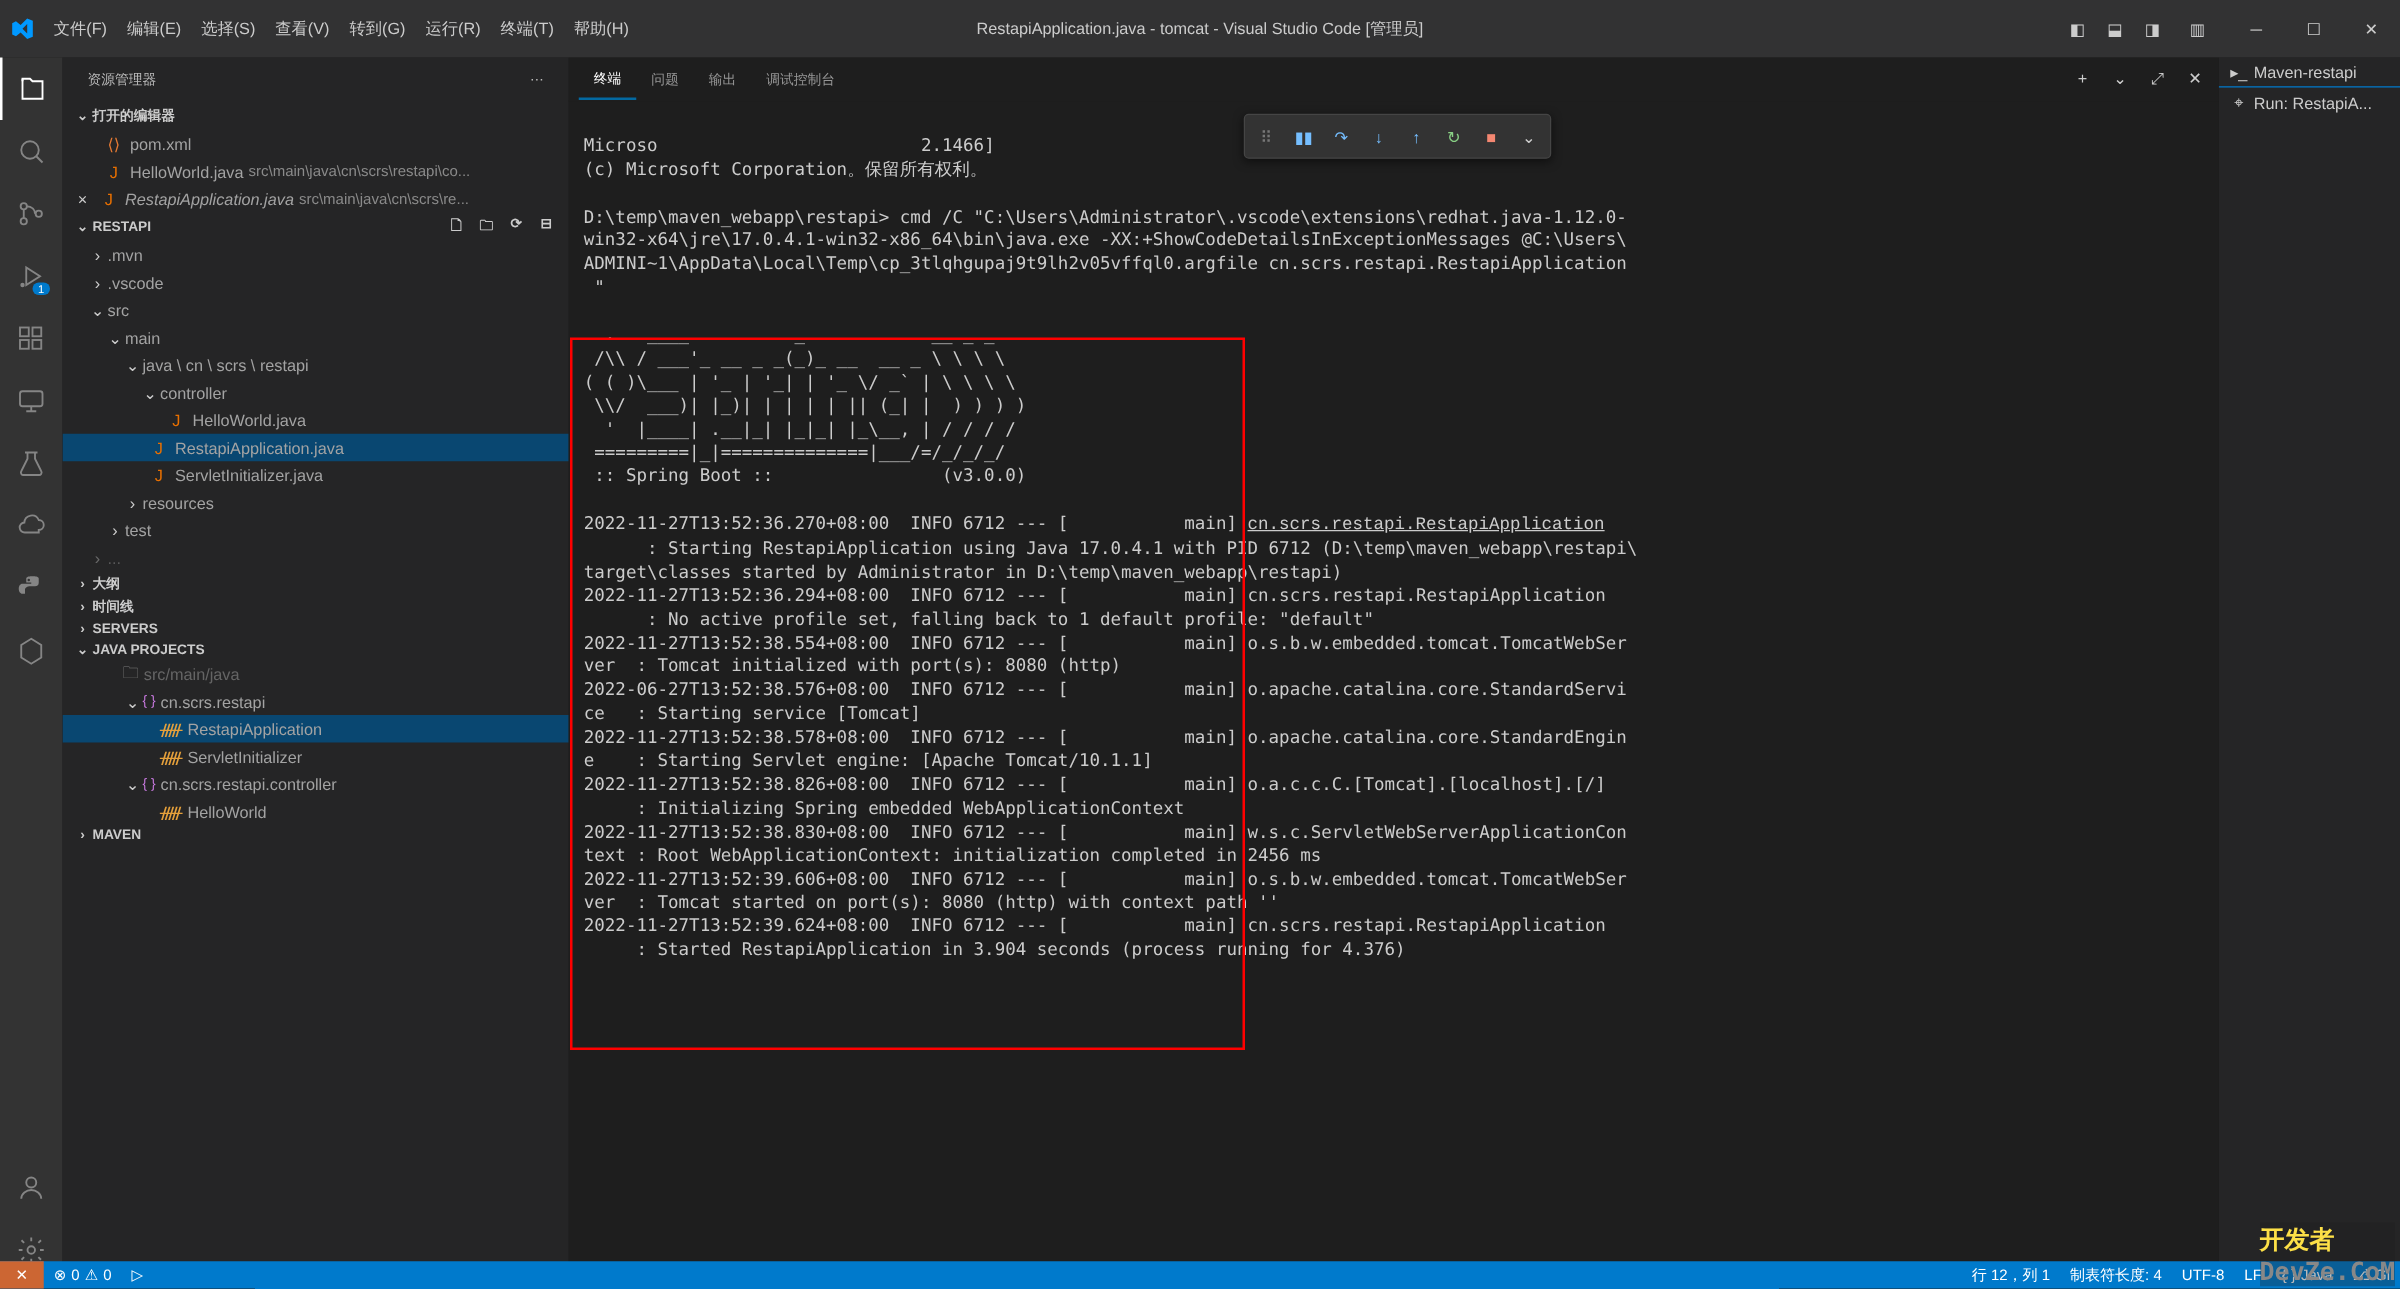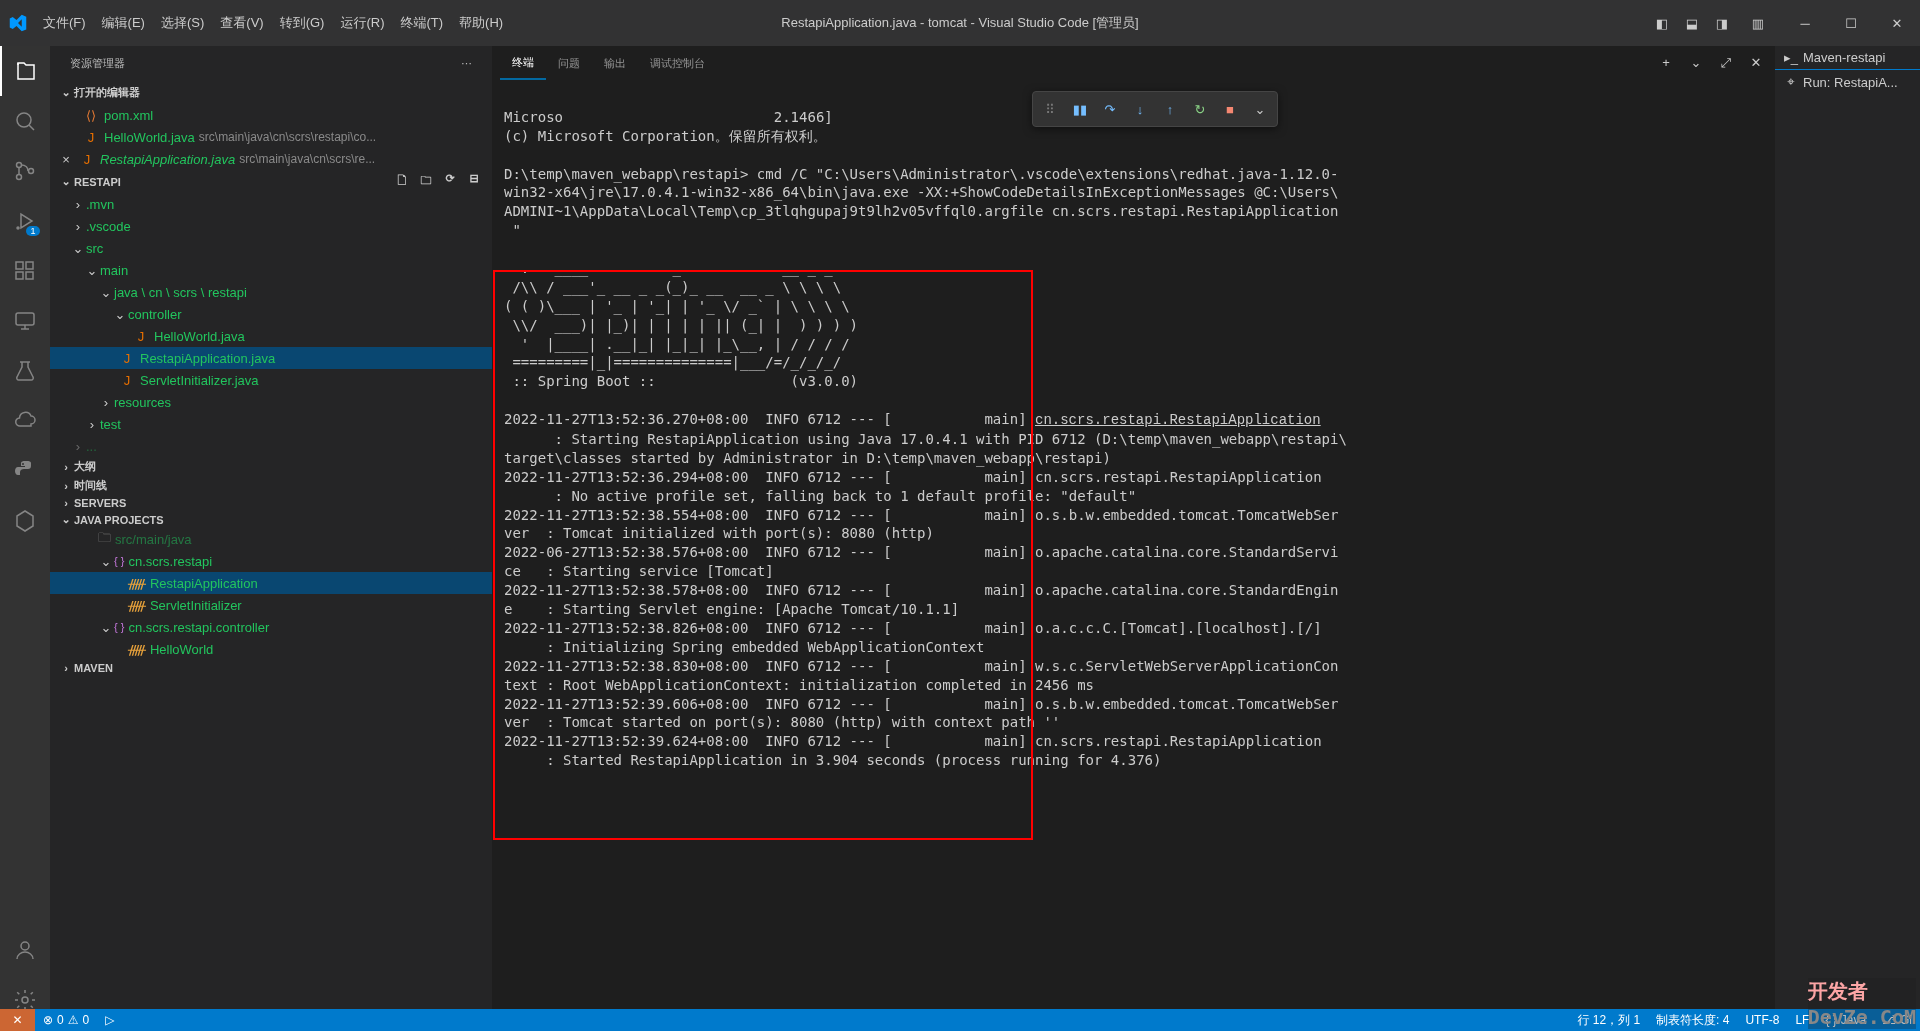--- a/index.html
+++ b/index.html
@@ -12,35 +12,35 @@
 .window-controls { display: flex; margin-left: auto; }
 .layout-controls { display: flex; margin-right: 10px; gap: 2px; }
 .layout-btn { width: 28px; height: 30px; display: flex; align-items: center; justify-content: center; cursor: pointer; color: #cccccc; }
 .window-btn { width: 46px; height: 30px; display: flex; align-items: center; justify-content: center; cursor: pointer; color: #cccccc; }
 .main-container { display: flex; height: calc(100% - 30px - 22px); }
 .activity-bar { width: 50px; background: #333333; display: flex; flex-direction: column; }
 .activity-item { width: 50px; height: 50px; display: flex; align-items: center; justify-content: center; cursor: pointer; color: #858585; position: relative; }
 .activity-item.active { color: #ffffff; border-left: 2px solid #ffffff; }
 .activity-spacer { flex: 1; }
 .activity-badge { position: absolute; bottom: 10px; right: 10px; background: #007acc; color: white; border-radius: 8px; font-size: 9px; padding: 0 4px; min-width: 14px; text-align: center; }
-.sidebar { width: 442px; background: #252526; overflow-y: auto; }
+.sidebar { width: 405px; background: #252526; overflow-y: auto; }
 .sidebar-header { padding: 10px 20px; font-size: 11px; text-transform: uppercase; color: #bbbbbb; display: flex; justify-content: space-between; align-items: center; }
 .section-header { padding: 2px 8px; font-size: 11px; font-weight: bold; color: #cccccc; display: flex; align-items: center; cursor: pointer; }
 .section-header.open-editors { padding: 4px 8px; }
 .chevron { display: inline-block; width: 16px; text-align: center; }
 .tree-item { padding: 2px 8px; display: flex; align-items: center; cursor: pointer; white-space: nowrap; overflow: hidden; text-overflow: ellipsis; height: 22px; }
 .tree-item.selected { background: #094771; }
 .tree-indent { display: inline-block; }
 .file-icon { width: 18px; display: inline-block; text-align: center; margin-right: 4px; }
 .file-icon.java { color: #e76f00; }
 .file-icon.xml { color: #e37933; }
 .folder-icon { color: #c5c5c5; margin-right: 4px; }
 .java-pkg-icon { color: #c678dd; margin-right: 4px; font-size: 11px; }
 .class-icon { color: #e5a03b; margin-right: 4px; }
-.tree-label { color: #22c55e; }
+.tree-label { color: #a3a3a3; }
 .tree-label.italic { font-style: italic; }
 .tree-path { color: #8a8a8a; margin-left: 4px; font-size: 12px; }
 .close-x { color: #cccccc; margin-right: 4px; width: 16px; text-align: center; }
 .section-actions { margin-left: auto; display: flex; gap: 4px; }
 .section-actions span { color: #cccccc; cursor: pointer; width: 20px; text-align: center; }
 .editor-area { flex: 1; background: #1e1e1e; display: flex; flex-direction: column; position: relative; }
 .panel-tabs { display: flex; height: 35px; align-items: center; padding: 0 8px; border-bottom: 1px solid #1e1e1e; }
 .panel-tab { padding: 8px 12px; font-size: 11px; color: #969696; cursor: pointer; }
 .panel-tab.active { color: #ffffff; border-bottom: 2px solid #0369a1; }
 .panel-actions { margin-left: auto; display: flex; gap: 8px; }
@@ -52,21 +52,21 @@
 .red-box { position: absolute; border: 2px solid #ff0000; top: 189px; left: 1px; width: 540px; height: 570px; pointer-events: none; }
 .right-panel { width: 145px; background: #252526; }
 .rp-item { padding: 4px 8px; font-size: 13px; color: #cccccc; display: flex; align-items: center; cursor: pointer; overflow: hidden; white-space: nowrap; }
 .rp-item.active { border-top: 1px solid #007acc; }
 .rp-icon { margin-right: 4px; width: 16px; text-align: center; }
 .status-bar { position: absolute; bottom: 0; left: 0; right: 0; height: 22px; background: #007acc; display: flex; align-items: center; color: #ffffff; font-size: 12px; }
 .status-debug { background: #cc6633; width: 35px; height: 22px; display: flex; align-items: center; justify-content: center; }
 .status-item { padding: 0 8px; display: flex; align-items: center; cursor: pointer; gap: 4px; }
 .status-spacer { flex: 1; }
 .watermark { position: absolute; bottom: 2px; right: 4px; font-family: monospace; font-size: 20px; font-weight: bold; color: #888; z-index: 30; background: rgba(30,30,30,.3); }
-.watermark .red { color: #fca5a5; }
+.watermark .red { color: #fde047; }
 .underline { text-decoration: underline; font-family: Liberation Mono, monospace; }
 </style>
 </head>
 <body>
 
 <div class="title-bar">
   <div class="vscode-icon">
     <svg width="18" height="18" viewBox="0 0 24 24">
         <path fill="#0098ff" d="M23 3.5L17 1l-7 7-5-4L1 6v12l4 2 5-4 7 7 6-2.5v-17zM17 17l-5-5 5-5v10z"></path>
       </svg>

